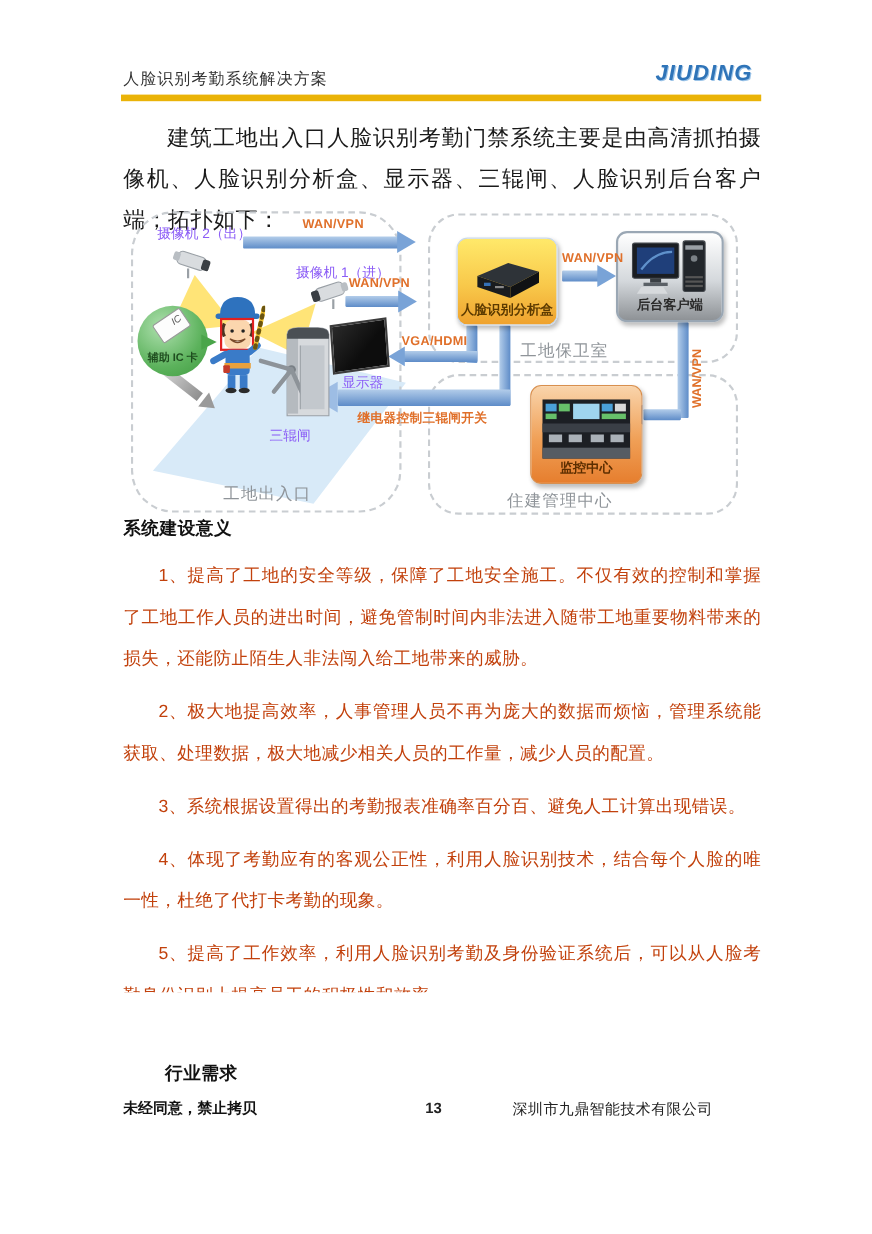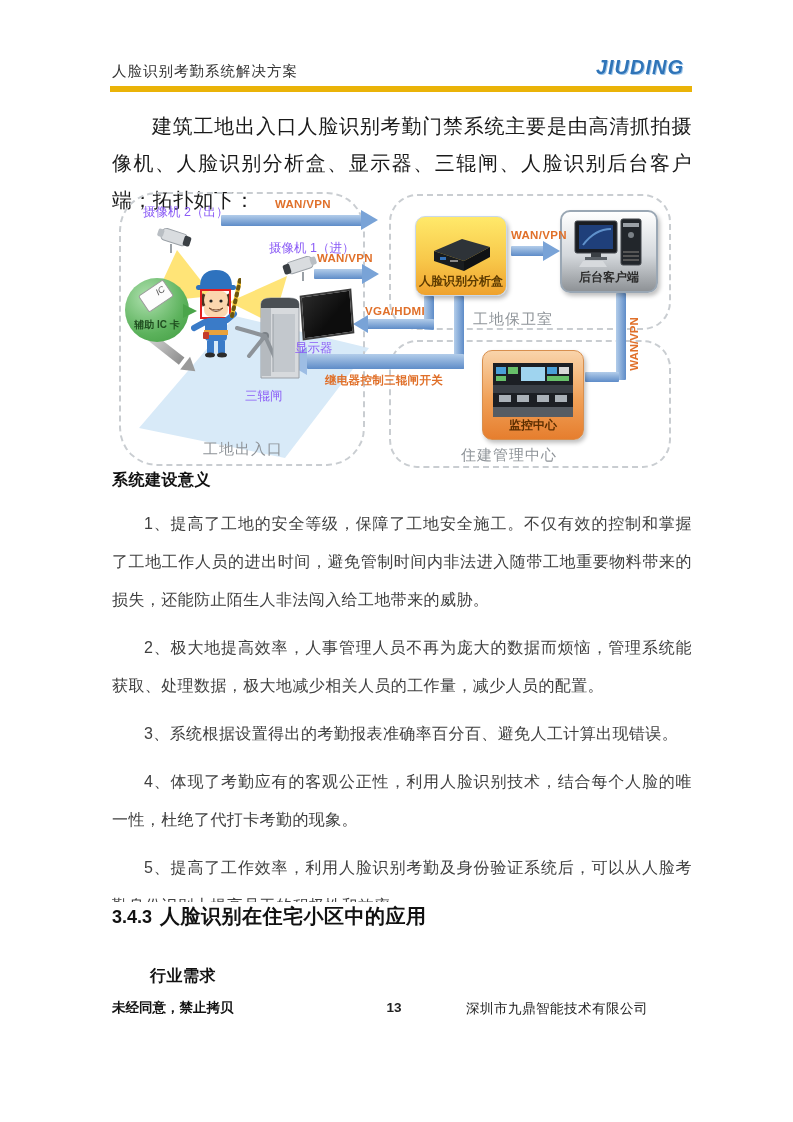--- a/index.html
+++ b/index.html
@@ -80,21 +80,21 @@
   .enter-arrow .ehead { width:0; height:0; border-top:8px solid transparent;
                         border-bottom:8px solid transparent; border-left:13px solid #9a9a9a; }
 
   .wan-vert { position:absolute; left:474px; top:148px; width:86px; text-align:center;
               transform:rotate(-90deg); z-index:5; font-size:11.5px; font-weight:bold; color:#E0702A; }
 
   
   .sect { position:absolute; top:470px; left:112px; width:580px; height:432px; overflow:hidden; }
   .sect h3 { font-size:16px; font-weight:bold; color:#111; margin:0 0 14px 0; letter-spacing:.5px; }
   .para { font-size:16px; line-height:38px; text-indent:2em; text-align:justify;
-          letter-spacing:.4px; color:#404040; margin:0 0 10px 0; }
+          letter-spacing:.4px; color:#c2410c; margin:0 0 10px 0; }
 
   .h2wrap { position:absolute; top:903px; left:112px; width:580px; }
   .h2wrap .num { font-size:18px; font-weight:bold; color:#111; margin-right:8px; }
   .h2wrap .ttl { font-size:20px; font-weight:bold; color:#111; letter-spacing:.5px; }
   .industry { position:absolute; top:966px; left:150px; font-size:16px; font-weight:bold; color:#111; letter-spacing:.5px; }
 
   .ftr { position:absolute; top:999px; left:112px; width:580px; height:22px; font-size:13.5px; }
   .ftr .fl { position:absolute; left:0; top:0; font-weight:bold; color:#111; }
   .ftr .fp { position:absolute; left:262px; top:1px; width:40px; text-align:center; color:#222;font-weight:bold; }
   .ftr .fr { position:absolute; right:44px; top:1px; color:#222; letter-spacing:.5px; }
@@ -190,21 +190,21 @@
       <circle cx="30" cy="42" r="4" fill="#7a8086"></circle>
       <line x1="30" y1="42" x2="2" y2="34" stroke="#8d9399" stroke-width="4" stroke-linecap="round"></line>
       <line x1="30" y1="42" x2="14" y2="62" stroke="#8d9399" stroke-width="4" stroke-linecap="round"></line>
       <line x1="30" y1="42" x2="40" y2="64" stroke="#8d9399" stroke-width="4" stroke-linecap="round"></line>
       <rect x="38" y="20" width="22" height="58" fill="#c3c8cd"></rect>
       <line x1="38" y1="20" x2="38" y2="78" stroke="#9aa0a6" stroke-width="1"></line>
     </svg>
     <span class="ds" style="left:128px; top:198px;">三辊闸</span>
 
     <div class="monitor"></div>
-    <span class="ds" style="left:178px; top:150px;">显示器</span>
+    <span class="ds" style="left:194px; top:150px;">显示器</span>
 
     <div class="enter-arrow">
       <span class="etext">进</span>
       <span class="ebar"></span>
       <span class="ehead"></span>
     </div>
 
     <div class="nodebox box-analysis">
       <svg width="66" height="42" viewBox="0 0 66 42">
         <polygon points="6,20 34,8 62,16 36,30" fill="#2E3338"></polygon>
@@ -276,23 +276,20 @@
 
   <div class="sect">
     <h3>系统建设意义</h3>
     <p class="para">1、提高了工地的安全等级，保障了工地安全施工。不仅有效的控制和掌握了工地工作人员的进出时间，避免管制时间内非法进入随带工地重要物料带来的损失，还能防止陌生人非法闯入给工地带来的威胁。</p>
     <p class="para">2、极大地提高效率，人事管理人员不再为庞大的数据而烦恼，管理系统能获取、处理数据，极大地减少相关人员的工作量，减少人员的配置。</p>
     <p class="para">3、系统根据设置得出的考勤报表准确率百分百、避免人工计算出现错误。</p>
     <p class="para">4、体现了考勤应有的客观公正性，利用人脸识别技术，结合每个人脸的唯一性，杜绝了代打卡考勤的现象。</p>
     <p class="para">5、提高了工作效率，利用人脸识别考勤及身份验证系统后，可以从人脸考勤身份识别上提高员工的积极性和效率。</p>
   </div>
 
-  <div class="h2wrap">
-    <span class="num">3.4.3</span><span class="ttl">人脸识别在住宅小区中的应用</span>
-  </div>
   <div class="industry">行业需求</div>
 
   <div class="ftr">
     <span class="fl">未经同意，禁止拷贝</span>
     <span class="fp">13</span>
     <span class="fr">深圳市九鼎智能技术有限公司</span>
   </div>
 
 </div>
 

